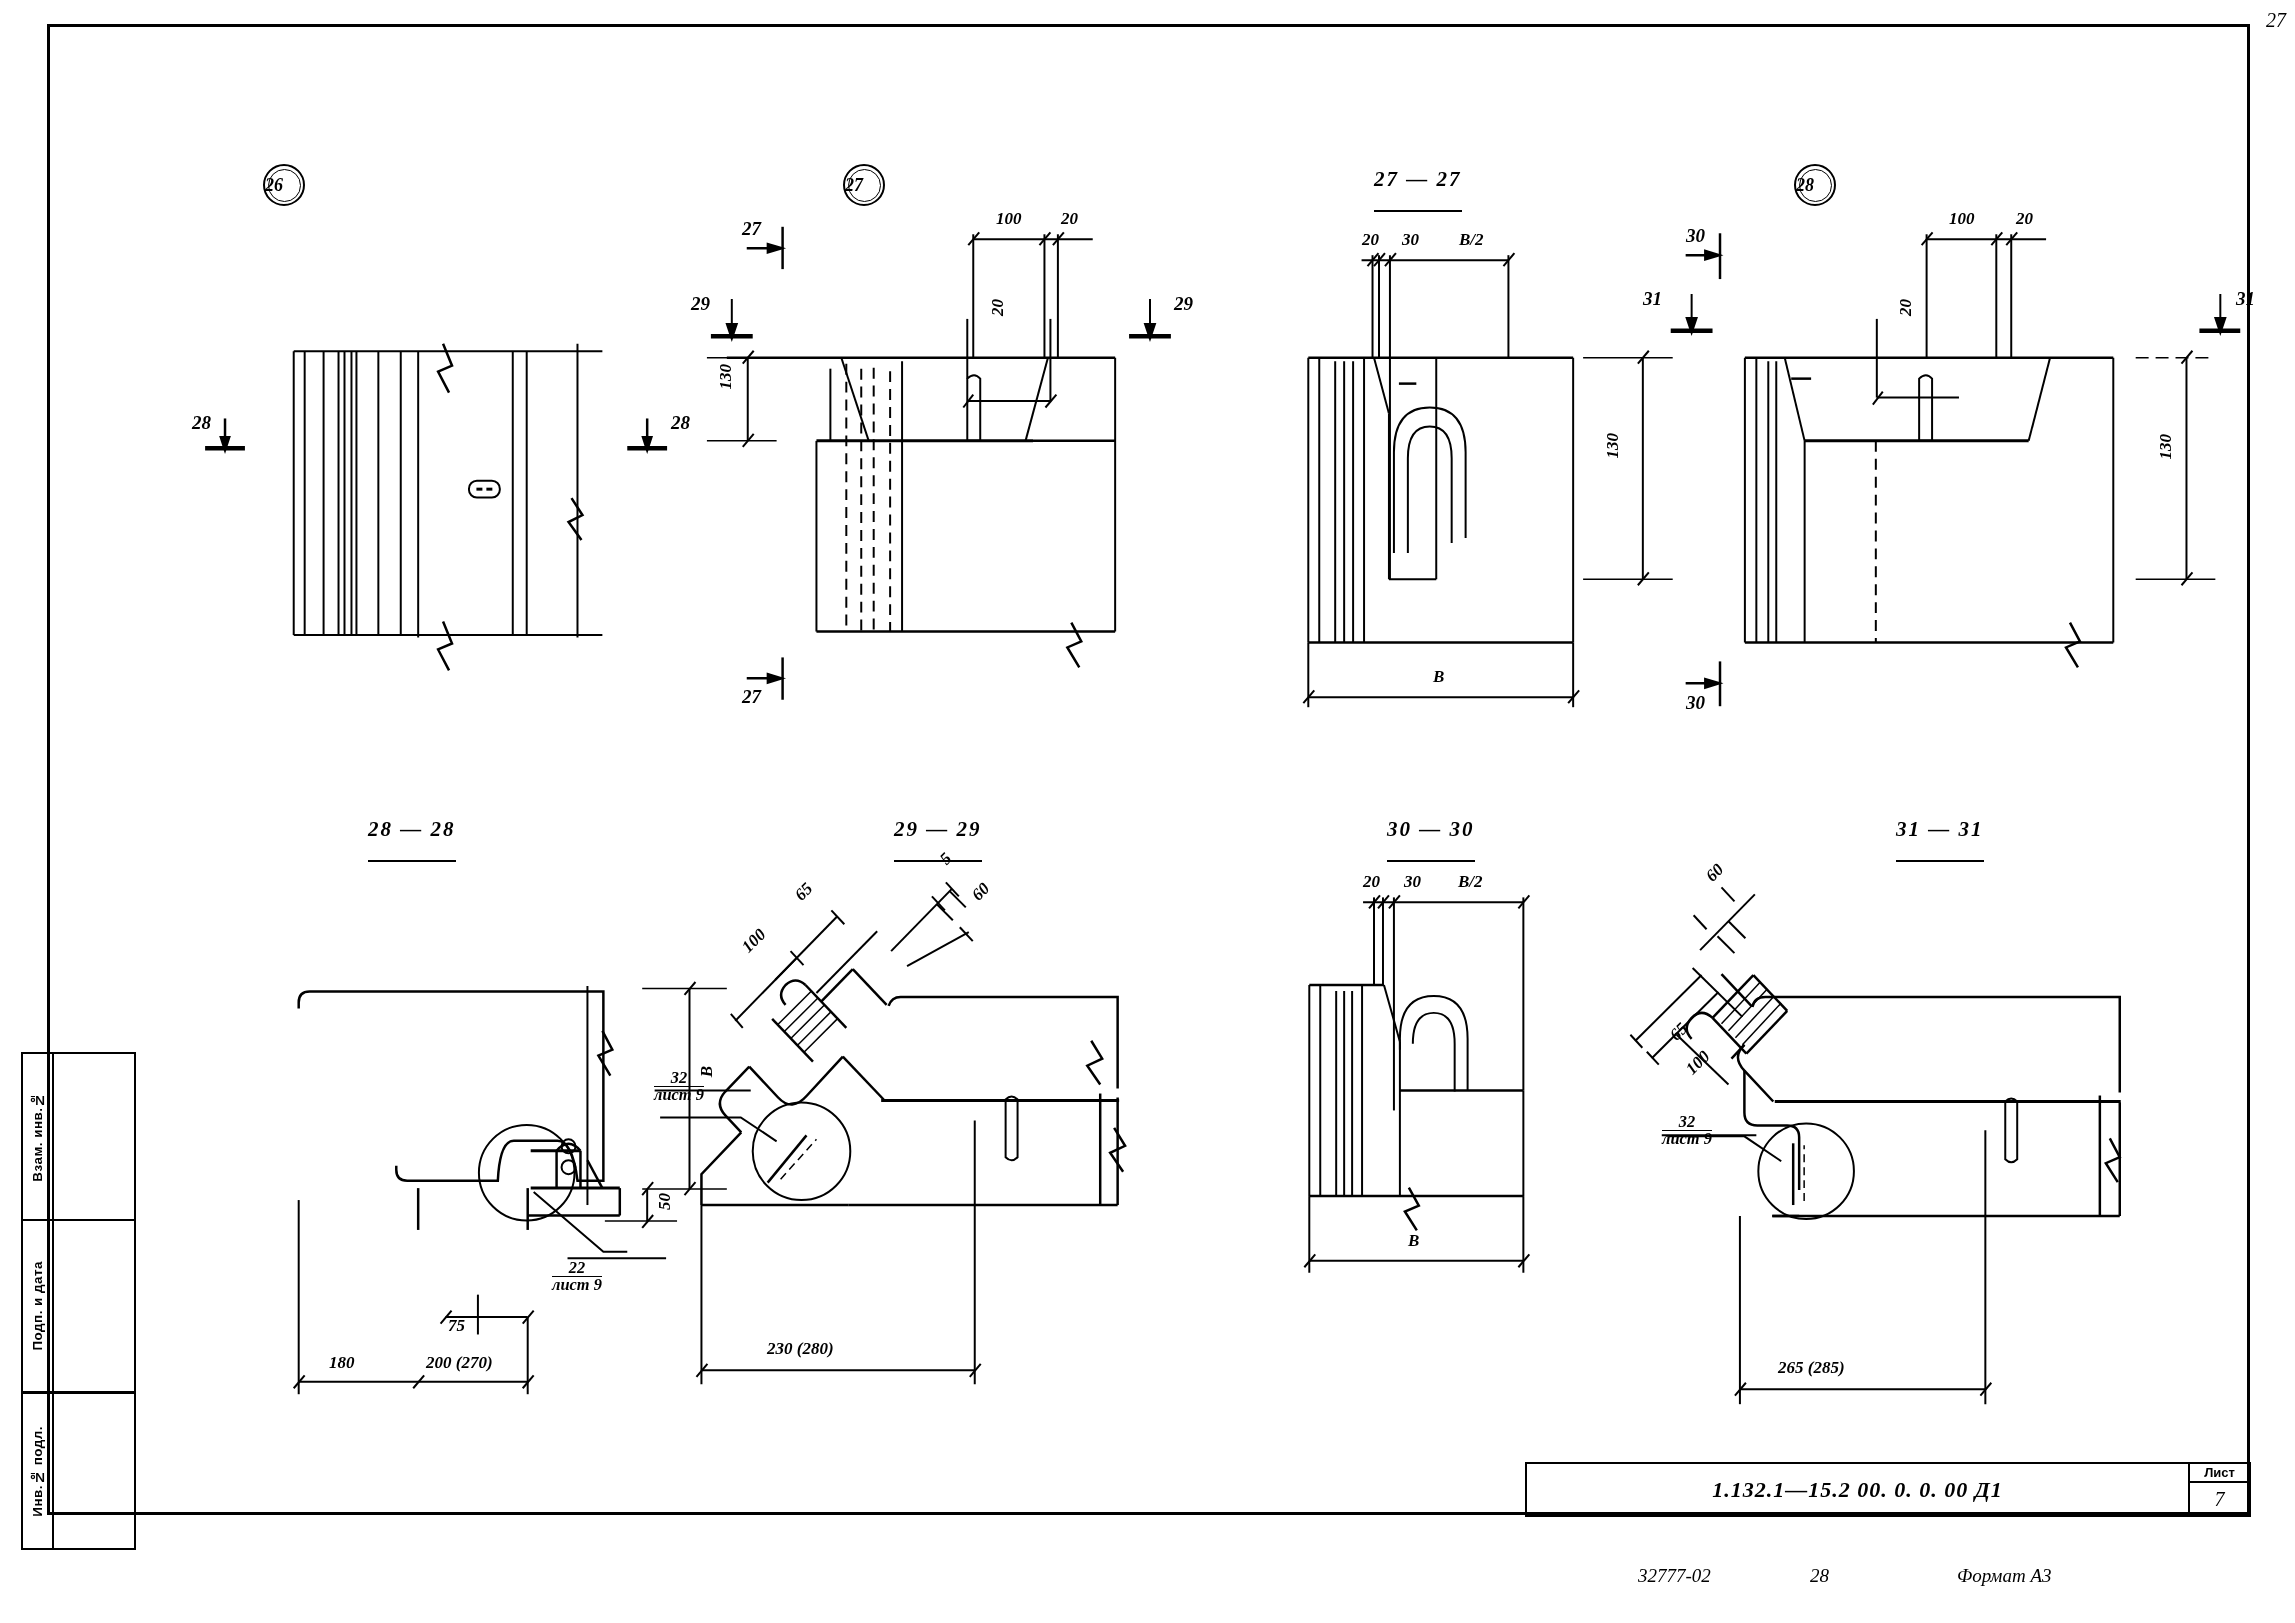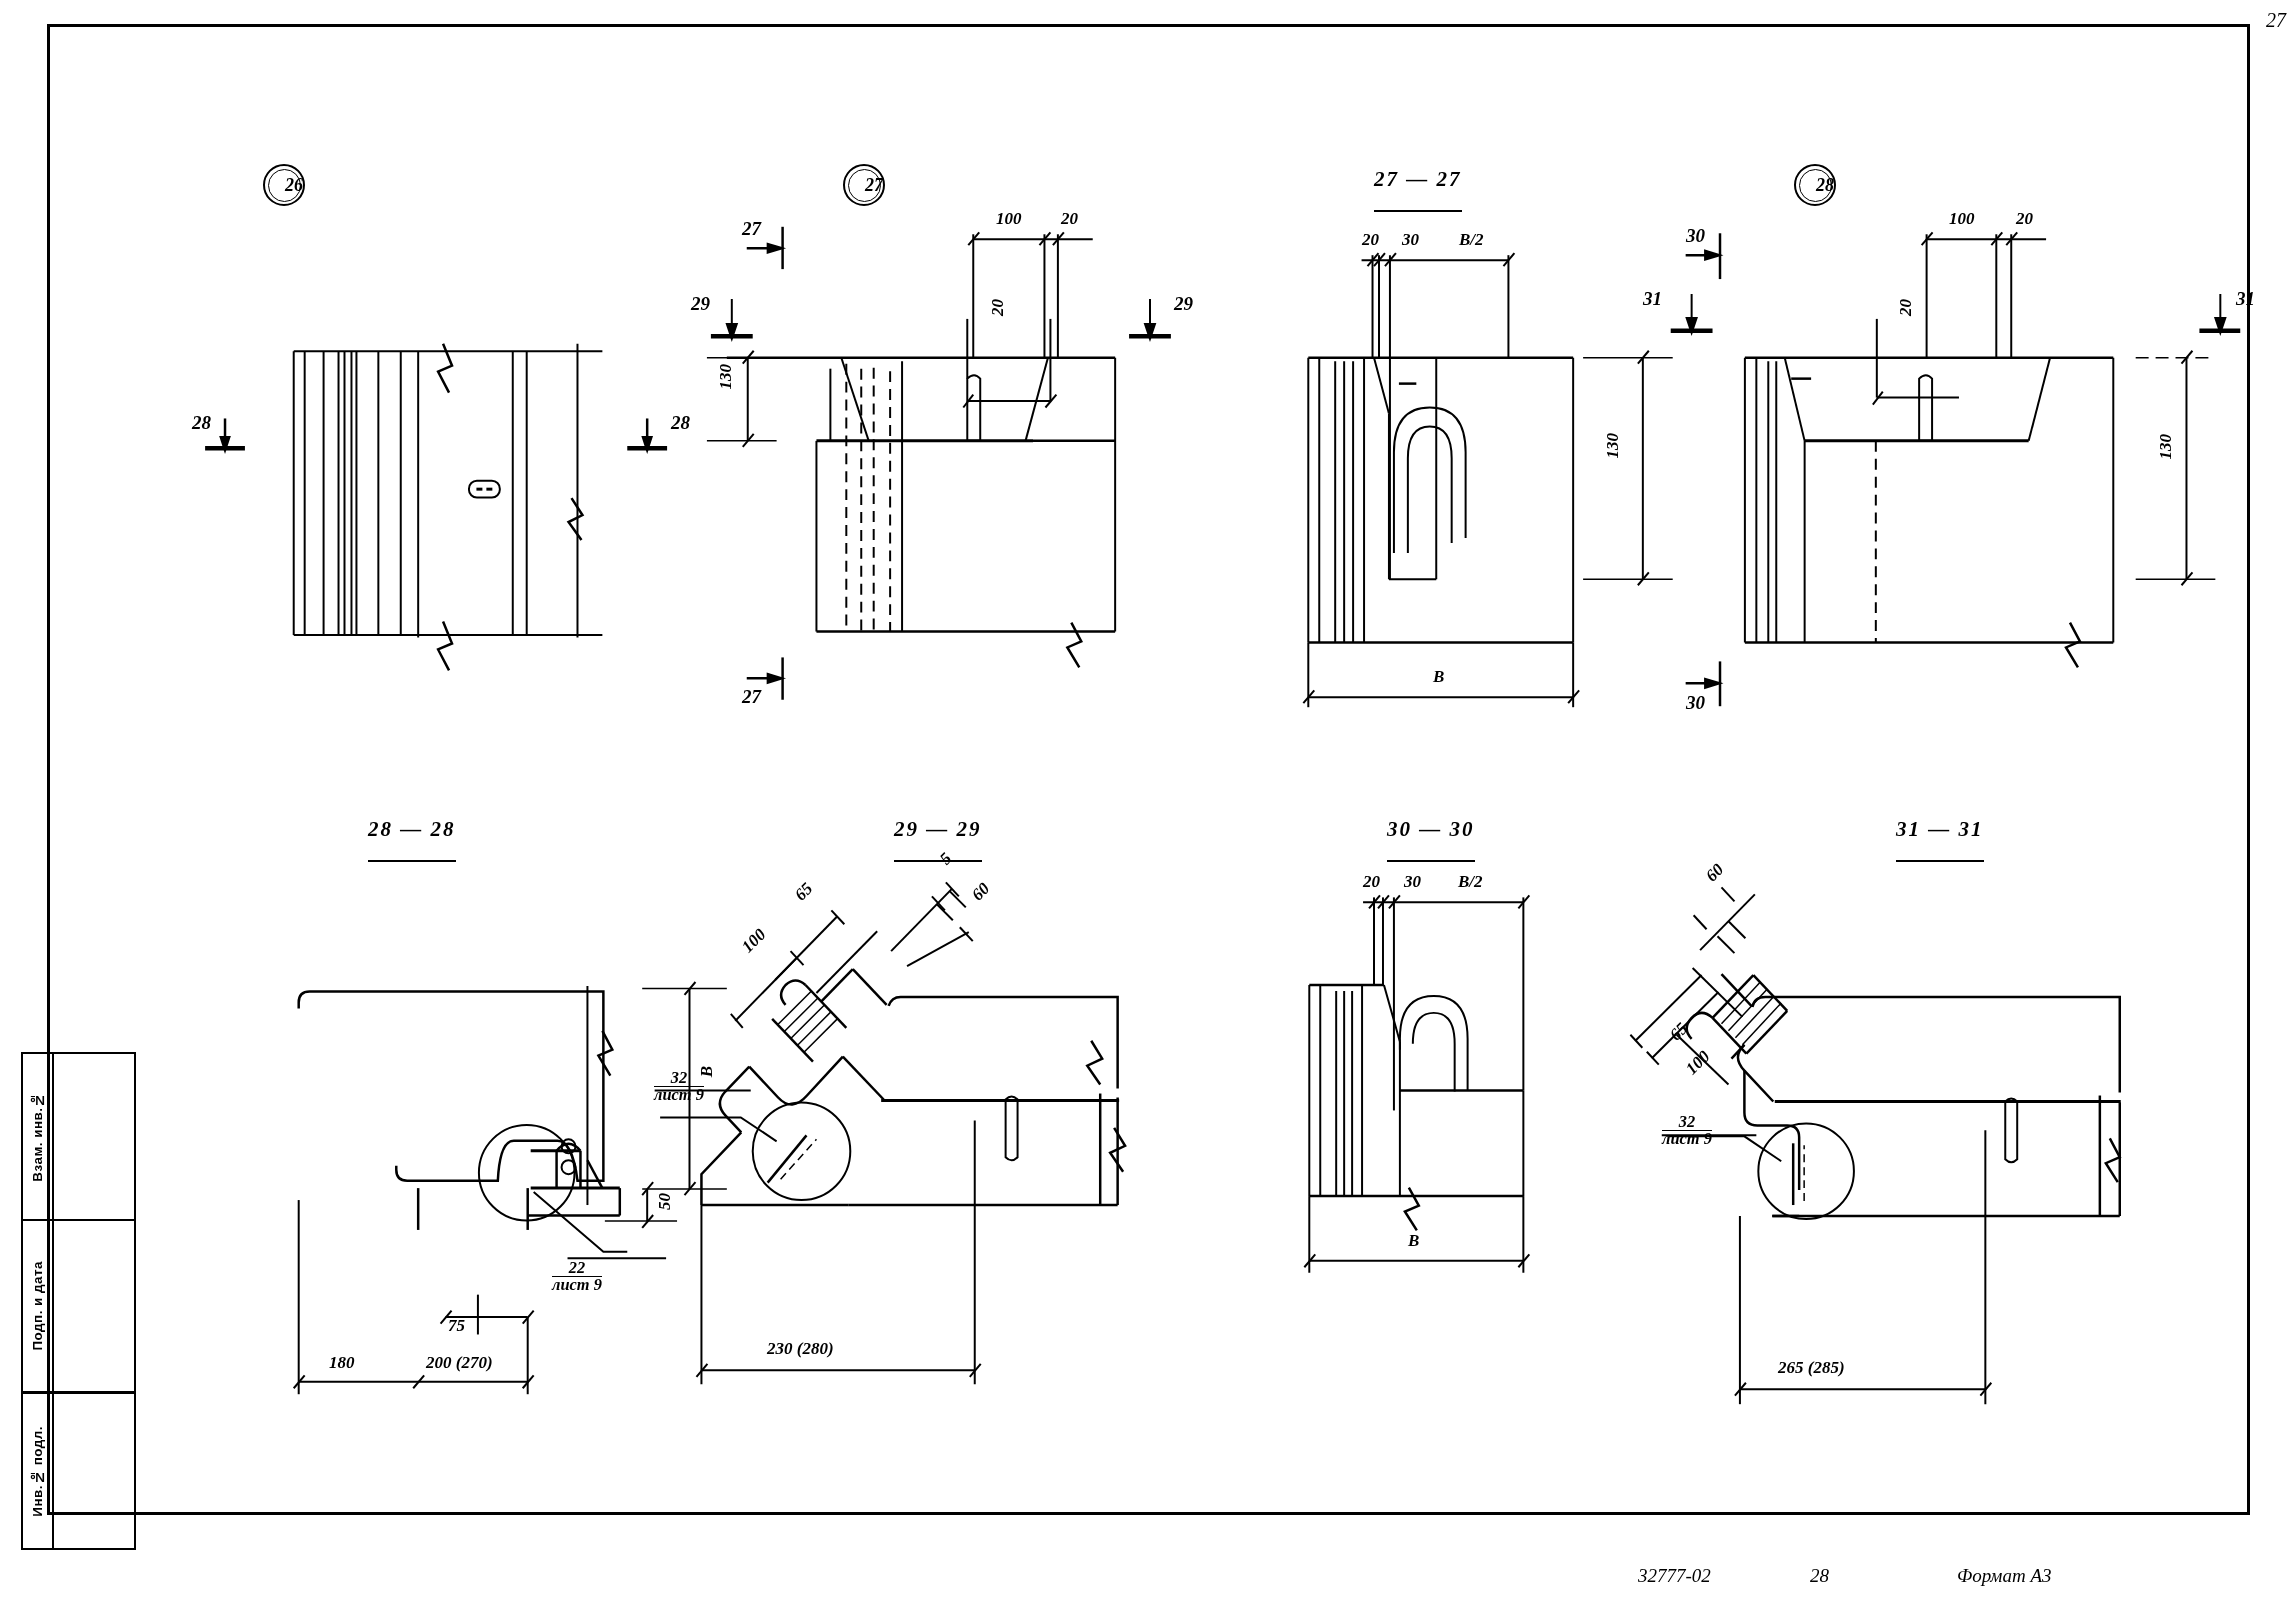--- a/index.html
+++ b/index.html
@@ -53,21 +53,21 @@
   .dim{font-size:17px;}
   .dimv{font-size:17px;writing-mode:vertical-rl;transform:rotate(180deg);}
   .secttl{font-size:21px;letter-spacing:2px;border-bottom:2px solid #000;
       padding-bottom:18px;}
   .marker{font-size:19px;}
   .callout{font-size:16.4px;line-height:1.0;text-align:center;}
   .callout .top{border-bottom:1.5px solid #000;display:block;padding:0 2px;}
 
   
   .bub{position:absolute;width:38px;height:38px;border:2.5px solid #000;
-       border-radius:50%;display:flex;align-items:center;justify-content:flex-end;}
+       border-radius:50%;display:flex;align-items:center;justify-content:flex-start;}
   .bub::before{content:"";position:absolute;left:2.5px;top:2.5px;right:2.5px;bottom:2.5px;
        border:1.5px solid #000;border-radius:50%;}
   .bub span{position:relative;font-size:18px;font-style:italic;font-weight:bold;
        font-family:"Liberation Serif",serif;}
 
   svg{position:absolute;left:0;top:0;overflow:visible;}
 </style>
 </head>
 <body>
 
@@ -598,20 +598,29 @@
       <div class="side-val"></div>
     </div>
     <div class="side-row r2">
       <div class="side-lbl">
         <span>Инв.№ подл.</span>
       </div>
       <div class="side-val"></div>
     </div>
   </div>
 
+  <div class="tb">
+    <div class="tb-main">
+      <span>1.132.1—15.2   00. 0. 0. 00   Д1</span>
+    </div>
+    <div class="tb-sheet">
+      <div class="h">Лист</div>
+      <div class="v">7</div>
+    </div>
+  </div>
 
   <div class="footer">
     <span class="f1">32777-02</span>
     <span class="f2">28</span>
     <span class="f3">Формат А3</span>
   </div>
 
 </div>
 
 

